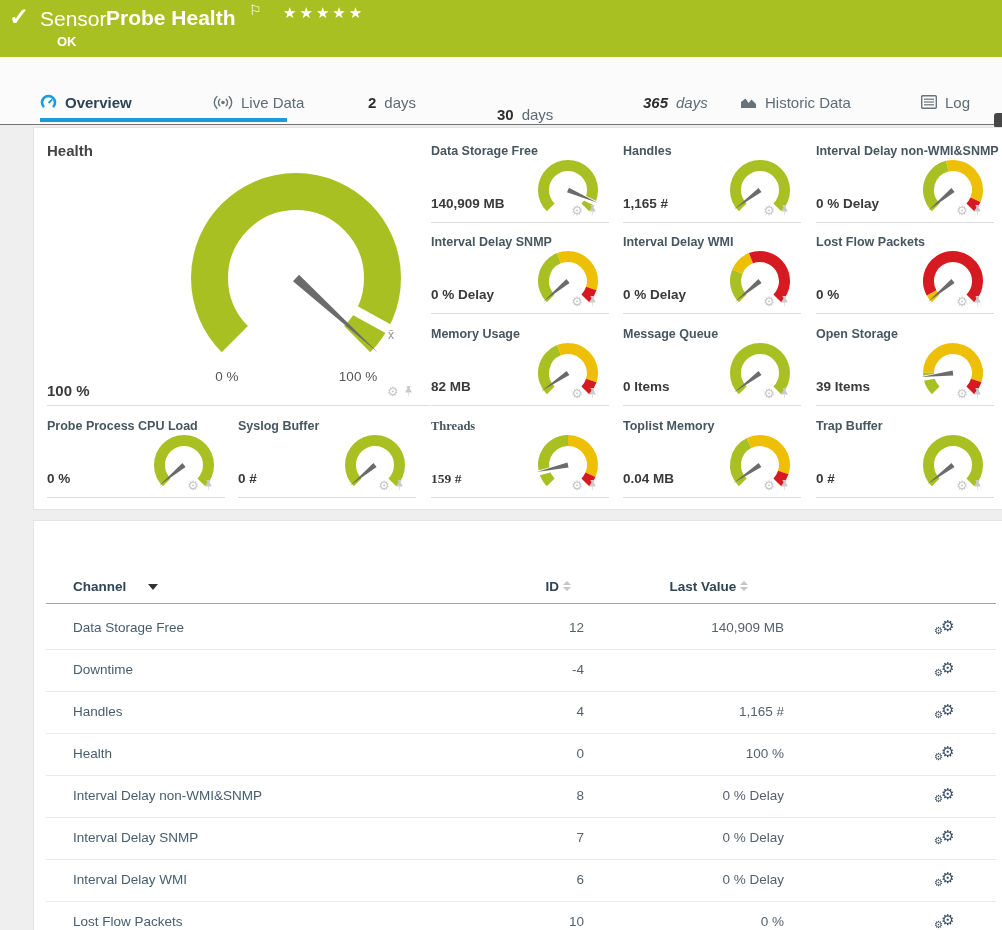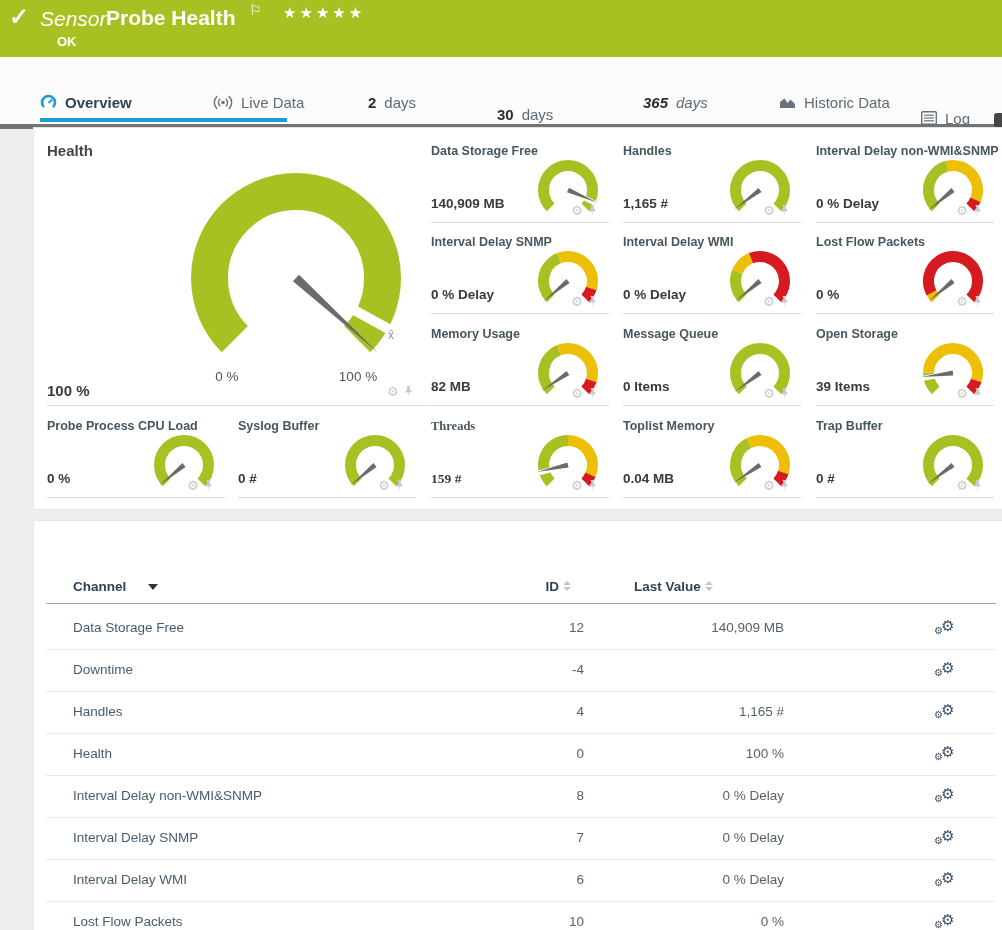--- a/index.html
+++ b/index.html
@@ -4,27 +4,27 @@
 <style>
   html,body{margin:0;padding:0}
   body{
     width:1002px;height:930px;position:relative;overflow:hidden;
     background:#efefef;font-family:"Liberation Sans",sans-serif;
     -webkit-font-smoothing:antialiased;
   }
   
   .hdr{position:absolute;left:0;top:0;width:100%;height:57px;background:#a8c022;color:#fff}
   .hdr .check{position:absolute;left:9px;top:3px;font-size:24px;font-weight:bold}
-  .hdr .kind{position:absolute;left:40px;top:7px;font-size:21px;font-style:italic}
+  .hdr .kind{position:absolute;left:40px;top:7px;font-size:21px;}
   .hdr .title{position:absolute;left:106px;top:6px;font-size:21px;font-weight:bold}
   .hdr .flag{position:absolute;left:249px;top:2px;font-size:14px}
   .hdr .stars{position:absolute;left:283px;top:4px;font-size:15px;letter-spacing:3px}
   .hdr .status{position:absolute;left:57px;top:34px;font-size:13px;font-weight:bold}
   
-  .tabstrip{position:absolute;left:0;top:57px;width:100%;height:67px;background:#fbfbfb;border-bottom:5px solid #737373}
+  .tabstrip{position:absolute;left:0;top:57px;width:100%;height:67px;background:#fbfbfb;border-bottom:1px solid #737373}
   .tab{position:absolute;top:33px;height:24px;display:flex;align-items:center;gap:8px;
        font-size:15px;color:#5e6b74;cursor:pointer;white-space:nowrap}
   .tab strong{color:#2e2e2e;font-weight:bold}
   .tab.active{color:#2c4456;font-weight:bold}
   .tab .ticon{display:inline-flex;align-items:center}
   .underline{position:absolute;left:40px;top:61px;width:247px;height:4px;background:#1d9bd7}
   .cutoff{position:absolute;top:113px;right:0;width:8px;height:15px;background:#474747;border-radius:3px 0 0 3px}
   
   .card{position:absolute;left:33px;width:975px;background:#fff;border:1px solid #e4e4e4;box-sizing:border-box}
   #card-gauges{top:127px;height:383px}
@@ -44,21 +44,21 @@
   .big-gauge{position:absolute;left:139px;top:27px}
   .minlab,.maxlab{position:absolute;top:231px;width:60px;text-align:center;font-size:13.5px;color:#555}
   .minlab{left:150px}.maxlab{left:281px}
   .tile.big .tile-value{top:244px;font-size:15px}
   .avg{position:absolute;left:341px;top:190px;font-size:12px;color:#949494}
   .tile.big .tile-tools{right:auto;left:340px;top:247px}
   
   .thead{position:absolute;left:0;top:58px;width:100%;height:24px;font-size:13.5px;font-weight:bold;color:#2f4456}
   .th-channel{position:absolute;left:39px;top:0;display:flex;align-items:center;gap:22px;cursor:pointer}
   .th-id{position:absolute;left:437px;top:0;width:100px;display:flex;justify-content:flex-end;align-items:center;gap:4px;cursor:pointer}
-  .th-val{position:absolute;left:600px;top:0;width:150px;display:flex;justify-content:flex-start;align-items:center;gap:4px;cursor:pointer}
+  .th-val{position:absolute;left:600px;top:0;width:150px;display:flex;justify-content:center;align-items:center;gap:4px;cursor:pointer}
   .thead-line{position:absolute;left:12px;top:82px;width:950px;height:1px;background:#a3a3a3}
   .caret-down{width:0;height:0;border-left:5px solid transparent;border-right:5px solid transparent;border-top:6px solid #333}
   .sort-stack{display:inline-flex;flex-direction:column;gap:2px;transform:translateY(-1px)}
   .sort-stack i{width:0;height:0;border-left:4px solid transparent;border-right:4px solid transparent;display:block}
   .sort-stack .up{border-bottom:4px solid #c6c6c6}
   .sort-stack .dn{border-top:4px solid #c6c6c6}
   .trows{position:absolute;left:12px;top:87px;width:950px}
   .trow{position:relative;height:41px;border-bottom:1px solid #e9e9e9;font-size:13.5px;cursor:pointer}
   .c-name{position:absolute;left:27px;top:12px;color:#475d6d;white-space:nowrap}
   .c-id{position:absolute;left:438px;top:12px;width:100px;text-align:right;color:#56616c}
@@ -110,30 +110,30 @@
     <div class="tab" style="left: 497px; margin-top: 12px;">
 
     <strong class="tab-num">30</strong>
     <span class="tab-label">days</span>
   </div>
     <div class="tab" style="left: 643px; font-style: italic;">
 
     <strong class="tab-num">365</strong>
     <span class="tab-label">days</span>
   </div>
-    <div class="tab" style="left: 779px; justify-content: center;">
+    <div class="tab" style="left: 740px; justify-content: center;">
     <span class="ticon">
         <svg width="17" height="15" viewBox="0 0 17 15">
           <path d="M1 13 L1 7 L5.5 3.5 L8.5 8 L11.5 4.5 L16 9 L16 13 Z" fill="#68727b"></path>
         </svg>
       </span>
 
     <span class="tab-label">Historic Data</span>
   </div>
-    <div class="tab" style="left: 921px; margin-top: 16px;">
+    <div class="tab" style="left: 921px;">
     <span class="ticon">
         <svg width="16" height="14" viewBox="0 0 16 14">
           <rect x="0.7" y="0.7" width="14.6" height="12.6" rx="1" fill="none" stroke="#68727b" stroke-width="1.4"></rect>
           <line x1="3" y1="4.2" x2="13" y2="4.2" stroke="#68727b" stroke-width="1.2"></line>
           <line x1="3" y1="7" x2="13" y2="7" stroke="#68727b" stroke-width="1.2"></line>
           <line x1="3" y1="9.8" x2="13" y2="9.8" stroke="#68727b" stroke-width="1.2"></line>
         </svg>
       </span>
 
     <span class="tab-label">Log</span>

